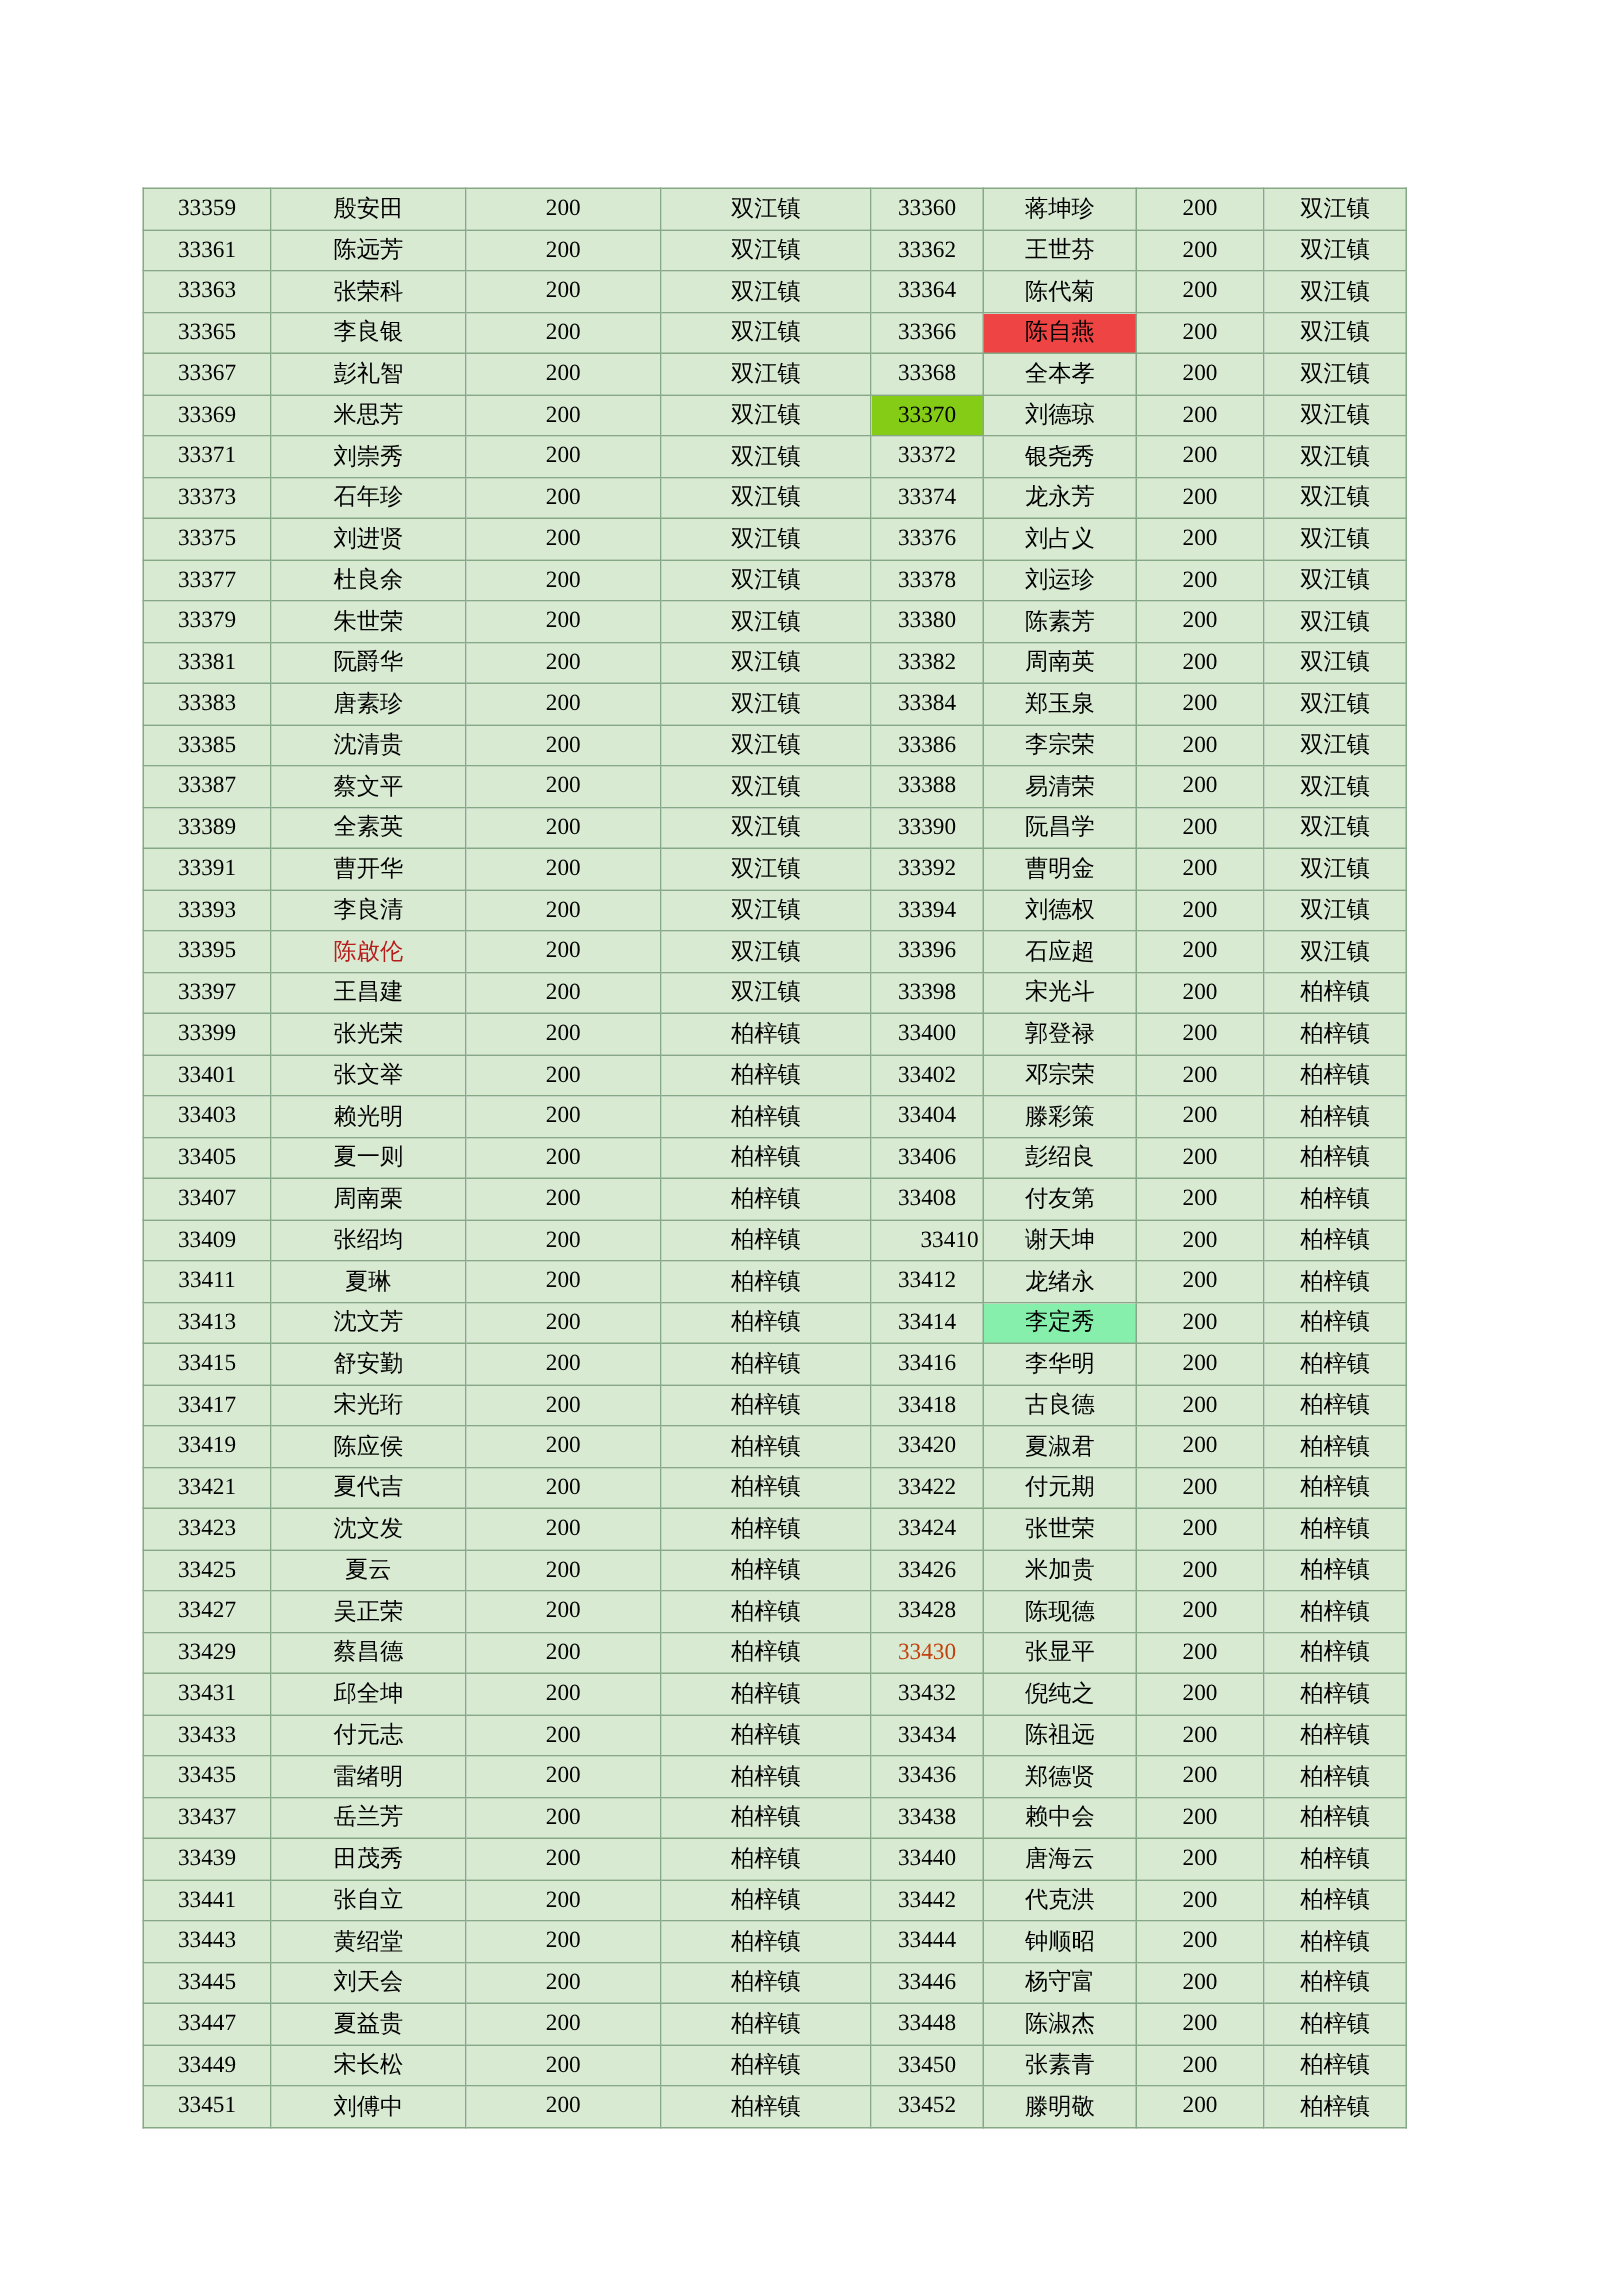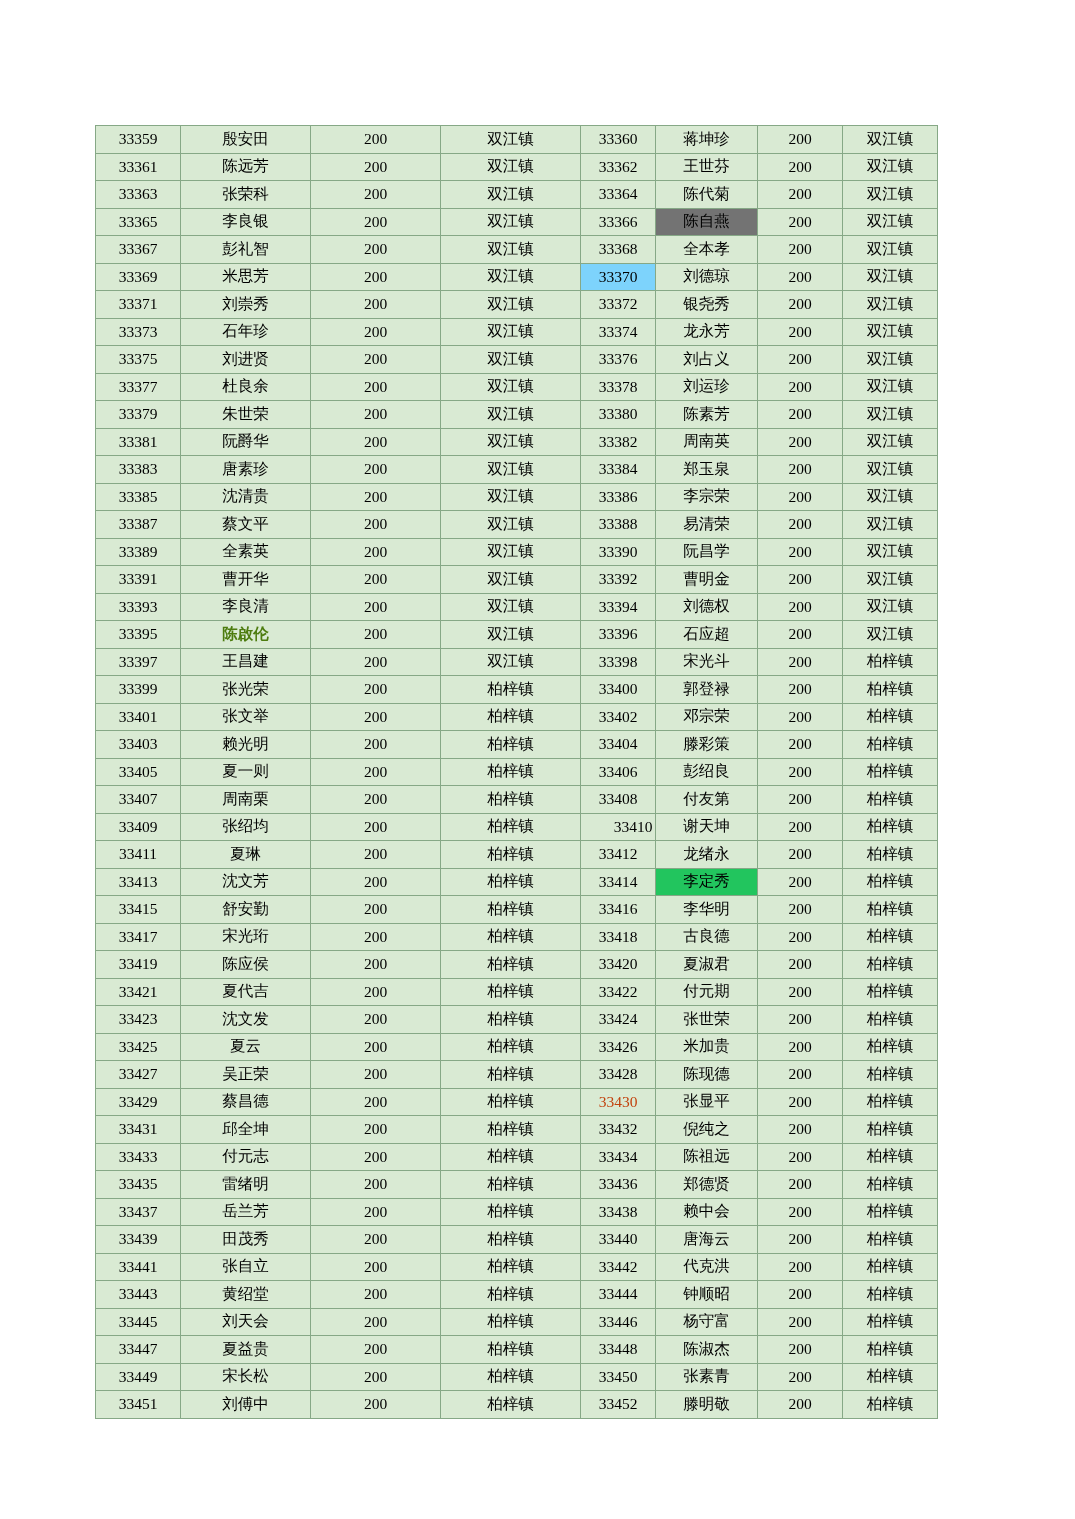--- a/index.html
+++ b/index.html
@@ -82,40 +82,40 @@
           <td style="background: rgb(217, 234, 211); border: 1px solid rgb(134, 168, 134); color: rgb(0, 0, 0);">陈代菊</td>
           <td style="background: rgb(217, 234, 211); border: 1px solid rgb(134, 168, 134); color: rgb(0, 0, 0);">200</td>
           <td style="background: rgb(217, 234, 211); border: 1px solid rgb(134, 168, 134); color: rgb(0, 0, 0);">双江镇</td>
         </tr>
         <tr>
           <td style="background: rgb(217, 234, 211); border: 1px solid rgb(134, 168, 134); color: rgb(0, 0, 0);">33365</td>
           <td style="background: rgb(217, 234, 211); border: 1px solid rgb(134, 168, 134); color: rgb(0, 0, 0);">李良银</td>
           <td style="background: rgb(217, 234, 211); border: 1px solid rgb(134, 168, 134); color: rgb(0, 0, 0);">200</td>
           <td style="background: rgb(217, 234, 211); border: 1px solid rgb(134, 168, 134); color: rgb(0, 0, 0);">双江镇</td>
           <td style="background: rgb(217, 234, 211); border: 1px solid rgb(134, 168, 134); color: rgb(0, 0, 0);">33366</td>
-          <td style="background: #737373; border: 1px solid rgb(134, 168, 134); color: rgb(0, 0, 0);">陈自燕</td>
+          <td style="background: #ef4444; border: 1px solid rgb(134, 168, 134); color: rgb(0, 0, 0);">陈自燕</td>
           <td style="background: rgb(217, 234, 211); border: 1px solid rgb(134, 168, 134); color: rgb(0, 0, 0);">200</td>
           <td style="background: rgb(217, 234, 211); border: 1px solid rgb(134, 168, 134); color: rgb(0, 0, 0);">双江镇</td>
         </tr>
         <tr>
           <td style="background: rgb(217, 234, 211); border: 1px solid rgb(134, 168, 134); color: rgb(0, 0, 0);">33367</td>
           <td style="background: rgb(217, 234, 211); border: 1px solid rgb(134, 168, 134); color: rgb(0, 0, 0);">彭礼智</td>
           <td style="background: rgb(217, 234, 211); border: 1px solid rgb(134, 168, 134); color: rgb(0, 0, 0);">200</td>
           <td style="background: rgb(217, 234, 211); border: 1px solid rgb(134, 168, 134); color: rgb(0, 0, 0);">双江镇</td>
           <td style="background: rgb(217, 234, 211); border: 1px solid rgb(134, 168, 134); color: rgb(0, 0, 0);">33368</td>
           <td style="background: rgb(217, 234, 211); border: 1px solid rgb(134, 168, 134); color: rgb(0, 0, 0);">全本孝</td>
           <td style="background: rgb(217, 234, 211); border: 1px solid rgb(134, 168, 134); color: rgb(0, 0, 0);">200</td>
           <td style="background: rgb(217, 234, 211); border: 1px solid rgb(134, 168, 134); color: rgb(0, 0, 0);">双江镇</td>
         </tr>
         <tr>
           <td style="background: rgb(217, 234, 211); border: 1px solid rgb(134, 168, 134); color: rgb(0, 0, 0);">33369</td>
           <td style="background: rgb(217, 234, 211); border: 1px solid rgb(134, 168, 134); color: rgb(0, 0, 0);">米思芳</td>
           <td style="background: rgb(217, 234, 211); border: 1px solid rgb(134, 168, 134); color: rgb(0, 0, 0);">200</td>
           <td style="background: rgb(217, 234, 211); border: 1px solid rgb(134, 168, 134); color: rgb(0, 0, 0);">双江镇</td>
-          <td style="background: #7dd3fc; border: 1px solid rgb(134, 168, 134); color: rgb(0, 0, 0); margin-top: 35px;">33370</td>
+          <td style="background: #84cc16; border: 1px solid rgb(134, 168, 134); color: rgb(0, 0, 0); margin-top: 35px;">33370</td>
           <td style="background: rgb(217, 234, 211); border: 1px solid rgb(134, 168, 134); color: rgb(0, 0, 0);">刘德琼</td>
           <td style="background: rgb(217, 234, 211); border: 1px solid rgb(134, 168, 134); color: rgb(0, 0, 0);">200</td>
           <td style="background: rgb(217, 234, 211); border: 1px solid rgb(134, 168, 134); color: rgb(0, 0, 0);">双江镇</td>
         </tr>
         <tr>
           <td style="background: rgb(217, 234, 211); border: 1px solid rgb(134, 168, 134); color: rgb(0, 0, 0);">33371</td>
           <td style="background: rgb(217, 234, 211); border: 1px solid rgb(134, 168, 134); color: rgb(0, 0, 0);">刘崇秀</td>
           <td style="background: rgb(217, 234, 211); border: 1px solid rgb(134, 168, 134); color: rgb(0, 0, 0);">200</td>
           <td style="background: rgb(217, 234, 211); border: 1px solid rgb(134, 168, 134); color: rgb(0, 0, 0);">双江镇</td>
           <td style="background: rgb(217, 234, 211); border: 1px solid rgb(134, 168, 134); color: rgb(0, 0, 0);">33372</td>
@@ -228,21 +228,21 @@
           <td style="background: rgb(217, 234, 211); border: 1px solid rgb(134, 168, 134); color: rgb(0, 0, 0);">李良清</td>
           <td style="background: rgb(217, 234, 211); border: 1px solid rgb(134, 168, 134); color: rgb(0, 0, 0);">200</td>
           <td style="background: rgb(217, 234, 211); border: 1px solid rgb(134, 168, 134); color: rgb(0, 0, 0);">双江镇</td>
           <td style="background: rgb(217, 234, 211); border: 1px solid rgb(134, 168, 134); color: rgb(0, 0, 0);">33394</td>
           <td style="background: rgb(217, 234, 211); border: 1px solid rgb(134, 168, 134); color: rgb(0, 0, 0);">刘德权</td>
           <td style="background: rgb(217, 234, 211); border: 1px solid rgb(134, 168, 134); color: rgb(0, 0, 0);">200</td>
           <td style="background: rgb(217, 234, 211); border: 1px solid rgb(134, 168, 134); color: rgb(0, 0, 0);">双江镇</td>
         </tr>
         <tr>
           <td style="background: rgb(217, 234, 211); border: 1px solid rgb(134, 168, 134); color: rgb(0, 0, 0);">33395</td>
-          <td style="background: rgb(217, 234, 211); border: 1px solid rgb(134, 168, 134); color: #4d7c0f; font-weight: bold;">陈啟伦</td>
+          <td style="background: rgb(217, 234, 211); border: 1px solid rgb(134, 168, 134); color: #b91c1c;">陈啟伦</td>
           <td style="background: rgb(217, 234, 211); border: 1px solid rgb(134, 168, 134); color: rgb(0, 0, 0);">200</td>
           <td style="background: rgb(217, 234, 211); border: 1px solid rgb(134, 168, 134); color: rgb(0, 0, 0);">双江镇</td>
           <td style="background: rgb(217, 234, 211); border: 1px solid rgb(134, 168, 134); color: rgb(0, 0, 0);">33396</td>
           <td style="background: rgb(217, 234, 211); border: 1px solid rgb(134, 168, 134); color: rgb(0, 0, 0);">石应超</td>
           <td style="background: rgb(217, 234, 211); border: 1px solid rgb(134, 168, 134); color: rgb(0, 0, 0);">200</td>
           <td style="background: rgb(217, 234, 211); border: 1px solid rgb(134, 168, 134); color: rgb(0, 0, 0);">双江镇</td>
         </tr>
         <tr>
           <td style="background: rgb(217, 234, 211); border: 1px solid rgb(134, 168, 134); color: rgb(0, 0, 0);">33397</td>
           <td style="background: rgb(217, 234, 211); border: 1px solid rgb(134, 168, 134); color: rgb(0, 0, 0);">王昌建</td>
@@ -322,21 +322,21 @@
           <td style="background: rgb(217, 234, 211); border: 1px solid rgb(134, 168, 134); color: rgb(0, 0, 0);">龙绪永</td>
           <td style="background: rgb(217, 234, 211); border: 1px solid rgb(134, 168, 134); color: rgb(0, 0, 0);">200</td>
           <td style="background: rgb(217, 234, 211); border: 1px solid rgb(134, 168, 134); color: rgb(0, 0, 0);">柏梓镇</td>
         </tr>
         <tr>
           <td style="background: rgb(217, 234, 211); border: 1px solid rgb(134, 168, 134); color: rgb(0, 0, 0);">33413</td>
           <td style="background: rgb(217, 234, 211); border: 1px solid rgb(134, 168, 134); color: rgb(0, 0, 0);">沈文芳</td>
           <td style="background: rgb(217, 234, 211); border: 1px solid rgb(134, 168, 134); color: rgb(0, 0, 0);">200</td>
           <td style="background: rgb(217, 234, 211); border: 1px solid rgb(134, 168, 134); color: rgb(0, 0, 0);">柏梓镇</td>
           <td style="background: rgb(217, 234, 211); border: 1px solid rgb(134, 168, 134); color: rgb(0, 0, 0);">33414</td>
-          <td style="background: #22c55e; border: 1px solid rgb(134, 168, 134); color: rgb(0, 0, 0);">李定秀</td>
+          <td style="background: #86efac; border: 1px solid rgb(134, 168, 134); color: rgb(0, 0, 0);">李定秀</td>
           <td style="background: rgb(217, 234, 211); border: 1px solid rgb(134, 168, 134); color: rgb(0, 0, 0);">200</td>
           <td style="background: rgb(217, 234, 211); border: 1px solid rgb(134, 168, 134); color: rgb(0, 0, 0);">柏梓镇</td>
         </tr>
         <tr>
           <td style="background: rgb(217, 234, 211); border: 1px solid rgb(134, 168, 134); color: rgb(0, 0, 0);">33415</td>
           <td style="background: rgb(217, 234, 211); border: 1px solid rgb(134, 168, 134); color: rgb(0, 0, 0);">舒安勤</td>
           <td style="background: rgb(217, 234, 211); border: 1px solid rgb(134, 168, 134); color: rgb(0, 0, 0);">200</td>
           <td style="background: rgb(217, 234, 211); border: 1px solid rgb(134, 168, 134); color: rgb(0, 0, 0);">柏梓镇</td>
           <td style="background: rgb(217, 234, 211); border: 1px solid rgb(134, 168, 134); color: rgb(0, 0, 0);">33416</td>
           <td style="background: rgb(217, 234, 211); border: 1px solid rgb(134, 168, 134); color: rgb(0, 0, 0);">李华明</td>

